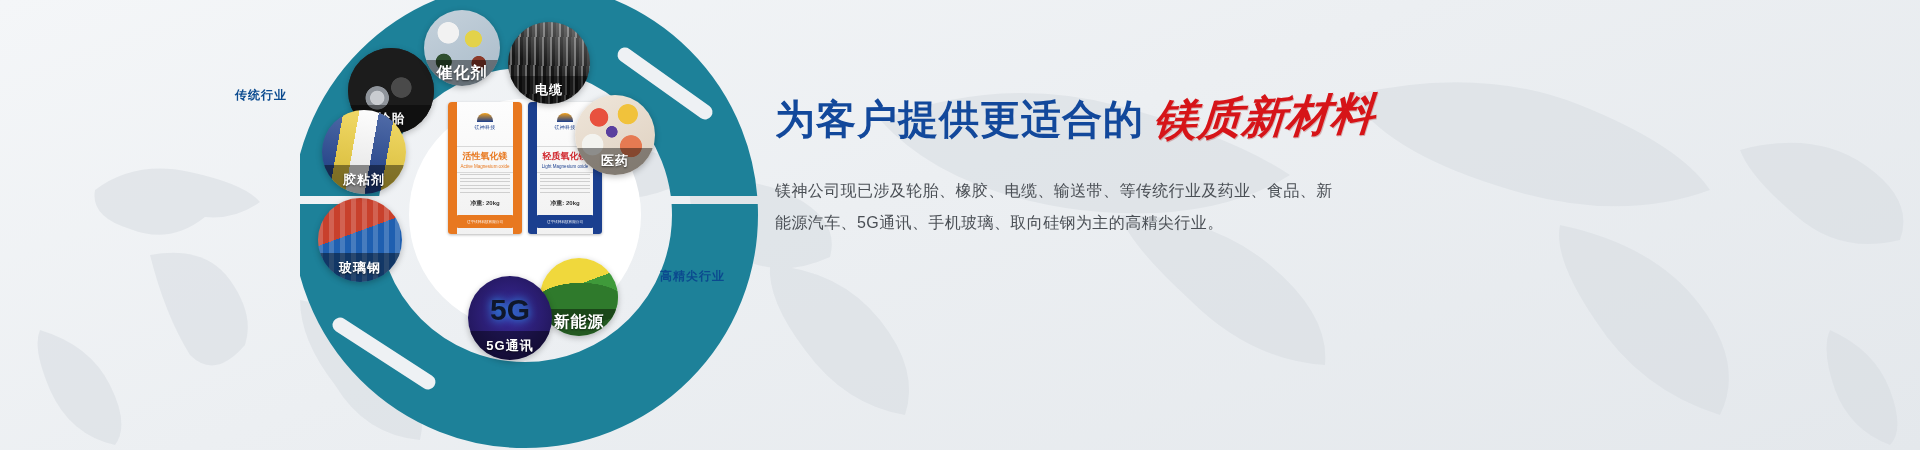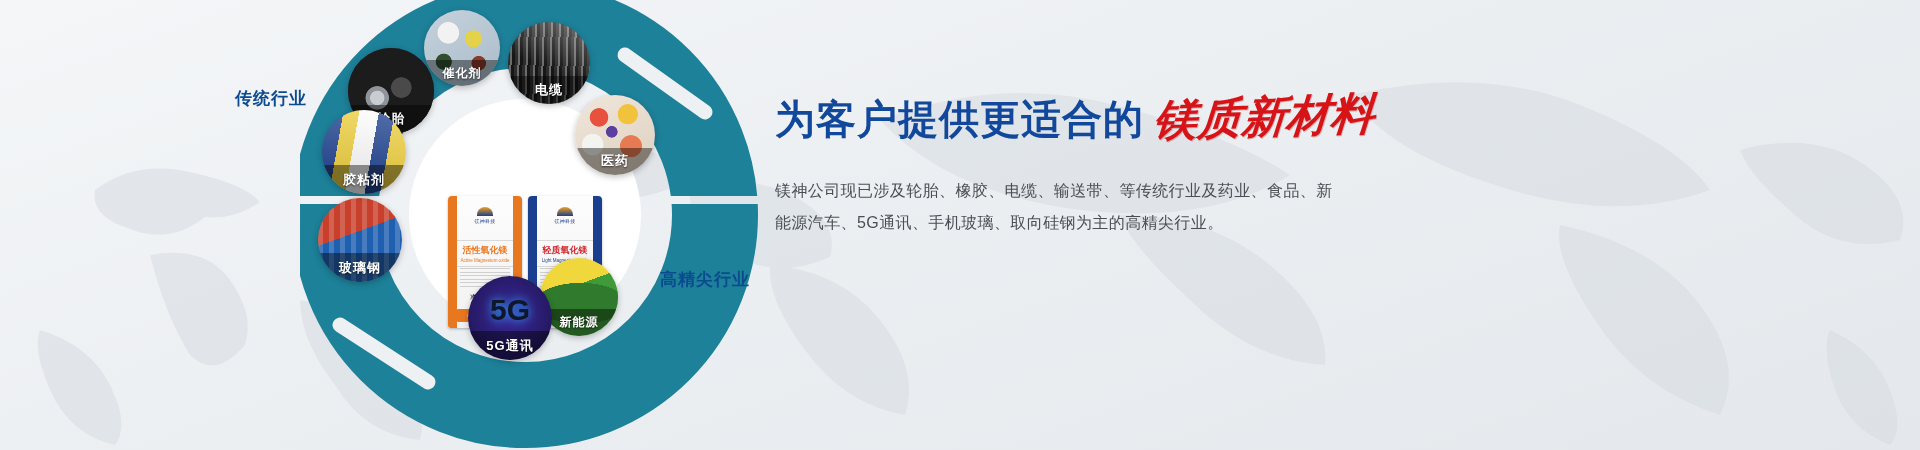--- a/index.html
+++ b/index.html
@@ -22,27 +22,27 @@
     box-shadow:0 2px 6px rgba(0,0,0,.25);
   }
   .node .photo { position:absolute; inset:0; }
   .node .cap {
     position:absolute; left:0; right:0; bottom:0; height:34%;
     background:rgba(0,0,0,.42); color:#fff;
     display:flex; align-items:center; justify-content:center;
     font-size:13px; font-weight:700; letter-spacing:1px;
     text-shadow:0 1px 2px rgba(0,0,0,.6);
   }
-  .node.sm .cap { font-size:12px; }
+  .node.sm .cap { font-size:16px; }
 
   
   .center-disc {
     position:absolute; left:112px; top:102px; width:226px; height:226px;
     border-radius:50%; background:#fff; box-shadow:0 0 0 3px #fff;
-    display:flex; align-items:flex-end; justify-content:center; gap:6px;
+    display:flex; align-items:flex-start; justify-content:center; gap:6px;
   }
   .bag { width:74px; height:132px; border-radius:4px 4px 3px 3px;
          background:linear-gradient(#fdfdfd,#f1f1f1); position:relative;
          box-shadow:0 1px 3px rgba(0,0,0,.28); overflow:hidden; }
   .bag .side { position:absolute; top:0; bottom:0; width:9px; }
   .bag .side.l { left:0; } .bag .side.r { right:0; }
   .bag .logo { position:absolute; top:11px; left:0; right:0; text-align:center;
                font-size:5px; color:#1b3f8f; letter-spacing:.3px; }
   .bag .logo .mark { display:block; width:16px; height:9px; margin:0 auto 2px;
                      border-radius:10px 10px 0 0; }
@@ -52,21 +52,21 @@
   .bag .title .en { font-size:4.5px; display:block; margin-top:1px; }
   .bag .lines { position:absolute; top:72px; left:12px; right:12px; }
   .bag .lines i { display:block; height:1px; background:#cfcfcf; margin-bottom:2.5px; }
   .bag .net { position:absolute; bottom:26px; left:0; right:0; text-align:center;
               font-size:6px; color:#333; font-weight:700; }
   .bag .foot { position:absolute; bottom:6px; left:9px; right:9px; height:13px;
                font-size:3.6px; color:#fff; display:flex; align-items:center;
                justify-content:center; text-align:center; border-radius:1px; }
 
   .ring-label {
-    position:absolute; color:#0b4a8f; font-size:17px; font-weight:700;
+    position:absolute; color:#0b4a8f; font-size:12px; font-weight:700;
     letter-spacing:1px; white-space:nowrap;
   }
 
   
   .copy { position:absolute; left:775px; top:95px; width:780px; }
   .headline { display:flex; align-items:flex-end; white-space:nowrap; }
   .headline .blue {
     color:#12489b; font-size:40px; font-weight:700; letter-spacing:1px;
     font-family:"DejaVu Sans","Liberation Sans",sans-serif; line-height:1;
   }

